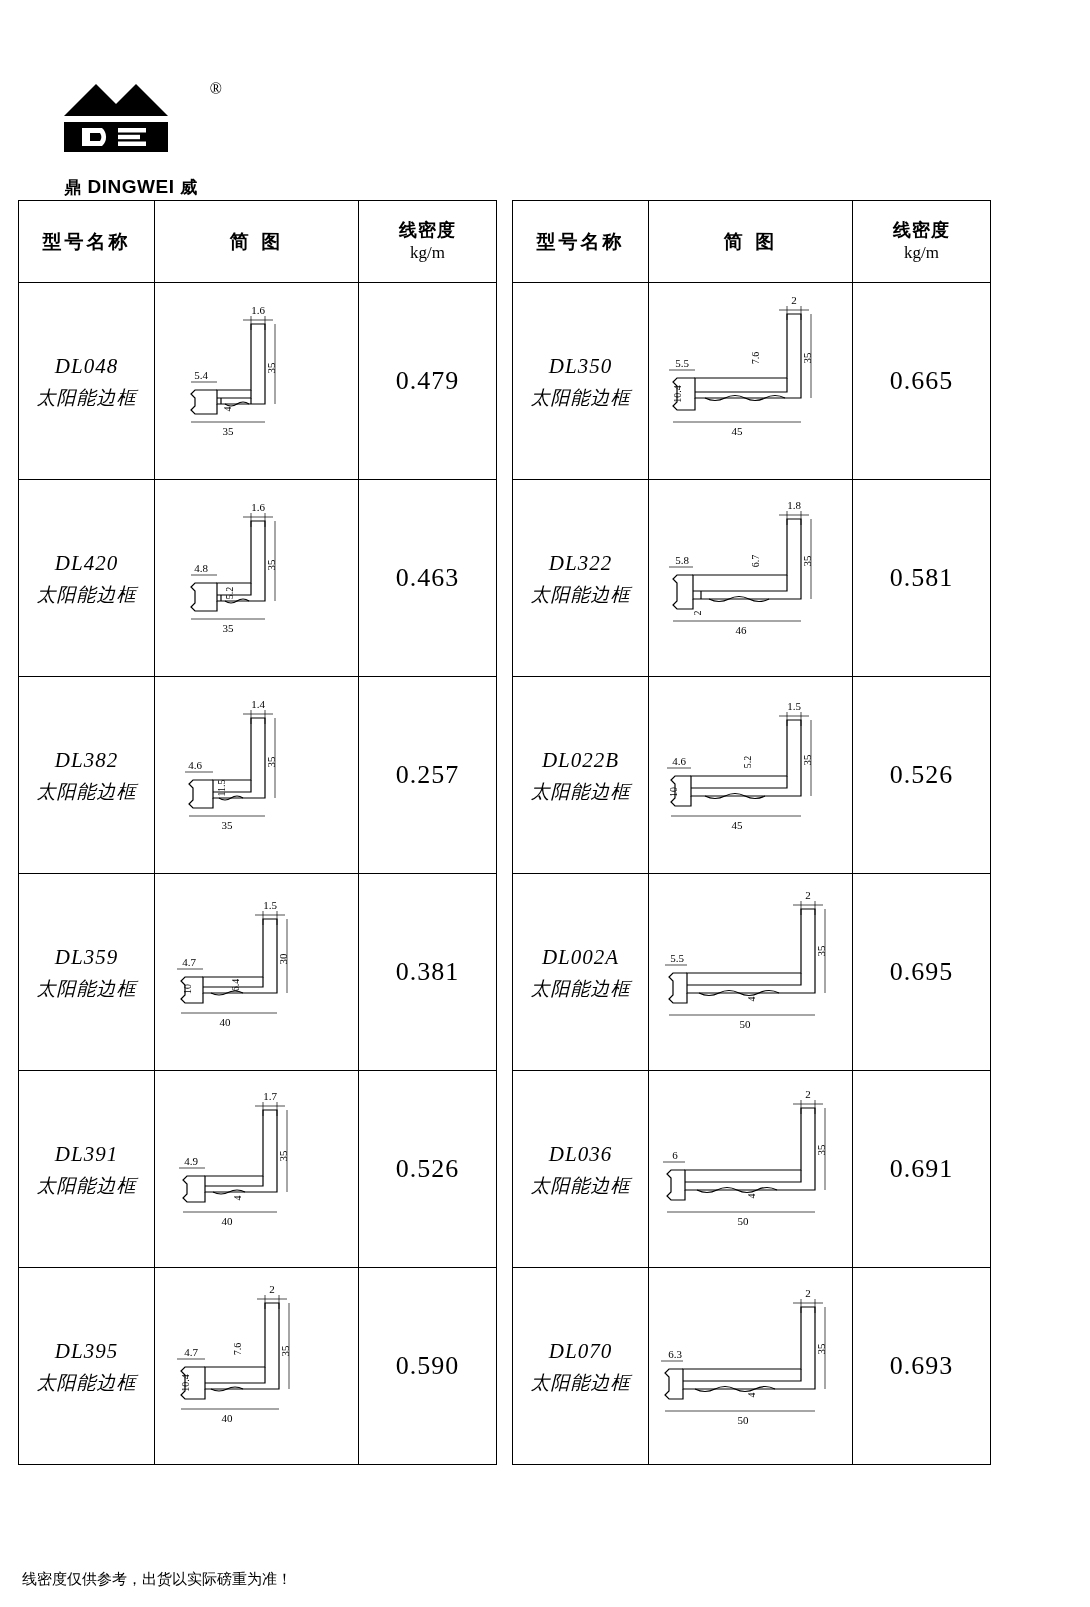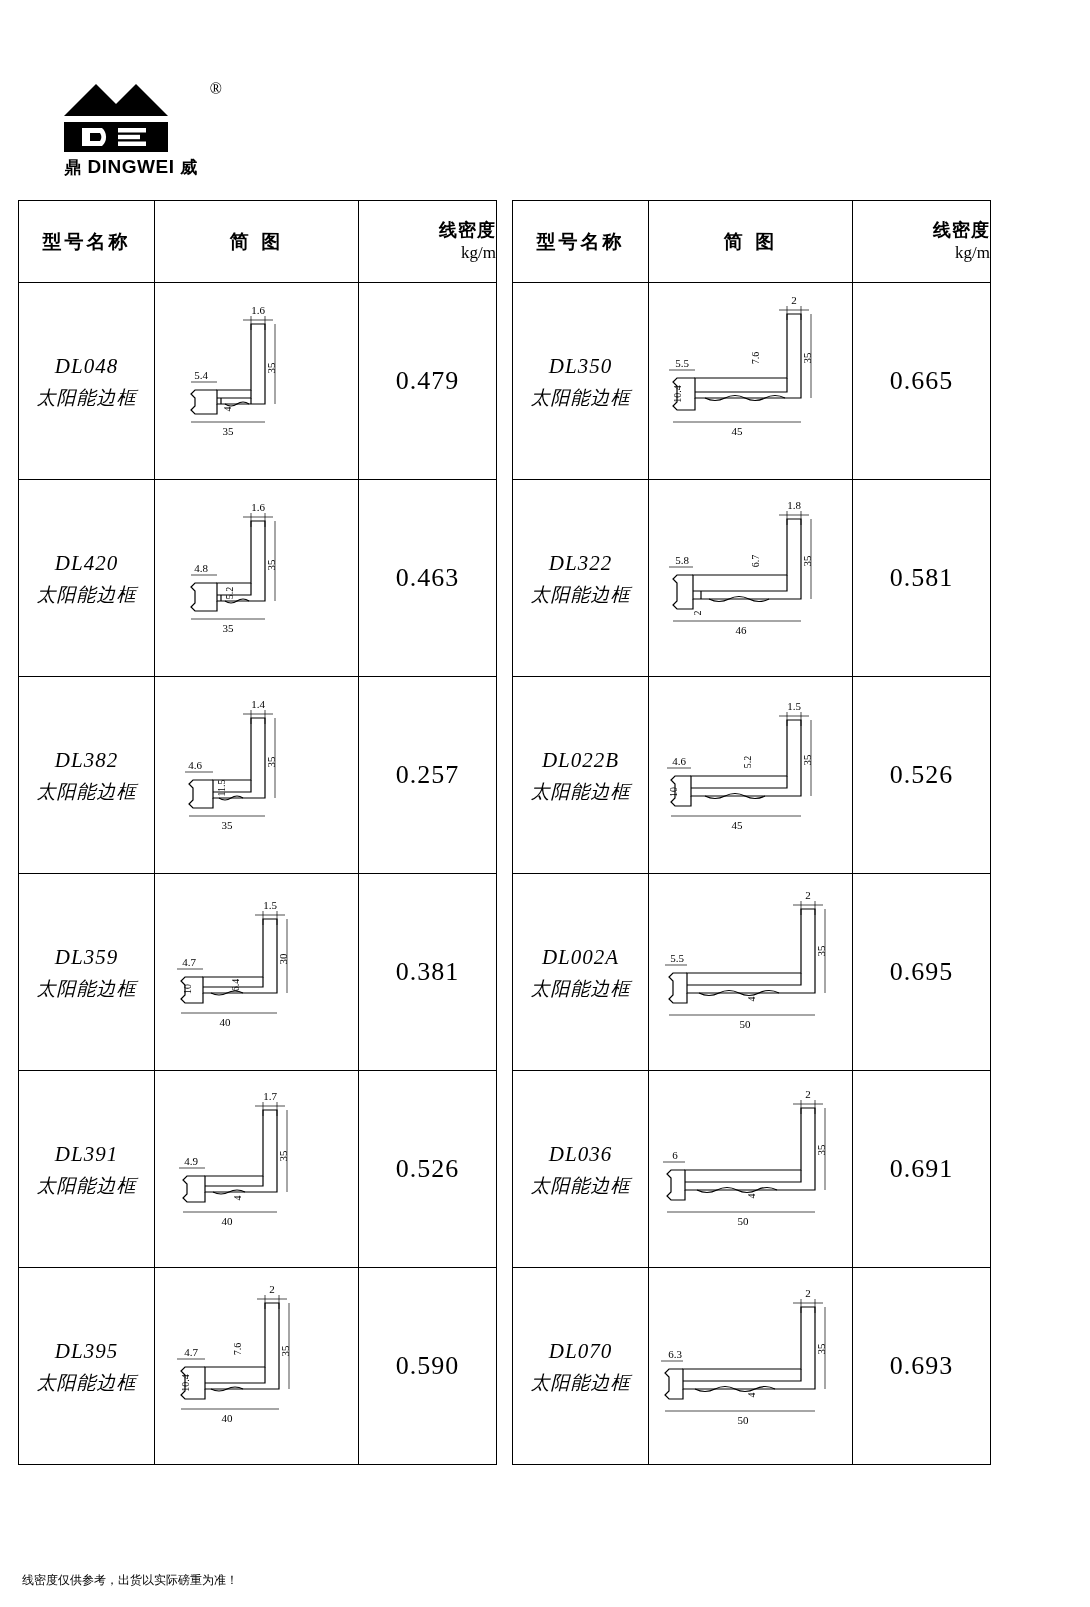--- a/index.html
+++ b/index.html
@@ -43,21 +43,21 @@
   }
   .logo-mark svg { display: block; }
   .logo-reg {
     position: absolute;
     right: -16px;
     top: 2px;
     font-size: 16px;
     font-family: "Liberation Serif", serif;
   }
   .logo-text {
-    margin-top: 0;
+    margin-top: 20px;
     font-family: "Liberation Sans", sans-serif;
     font-size: 19px;
     font-weight: bold;
     letter-spacing: 0.5px;
     white-space: nowrap;
   }
   .logo-text .cn { font-family: "DejaVu Sans", sans-serif; font-weight: bold; font-size: 17px;}
   .doc-title {
     position: absolute;
     left: 240px;
@@ -91,21 +91,20 @@
     font-family: "DejaVu Sans", sans-serif;
     font-size: 19px;
     font-weight: bold;
     letter-spacing: 3px;
   }
   th.c-name { width: 136px; }
   th.c-fig  { width: 204px; }
   th.c-den  { width: 138px; }
   .den-head {
     line-height: 1.35;
-    text-align: right;
   }
   .den-head .l1 { font-family: "DejaVu Sans", sans-serif; font-size: 18px; font-weight: bold; letter-spacing: 1px;}
   .den-head .l2 { font-family: "Liberation Serif", serif; font-size: 17px; font-weight: normal; letter-spacing: 0;}
 
   table.spec tbody tr { height: 197px; }
   td.name {
     font-size: 0;
     line-height: 0;
     font-style: italic;
   }
@@ -132,21 +131,21 @@
   td.fig {
     padding: 0;
   }
   td.fig svg { display: block; margin: 0 auto; }
 
   .footnote {
     position: absolute;
     left: 22px;
     bottom: 18px;
     font-family: Liberation Sans, sans-serif;
-    font-size: 12px;
+    font-size: 15px;
   }
 </style>
 </head>
 <body>
 
 <div class="page">
 
   <div class="header">
 
     <div class="logo-block">

